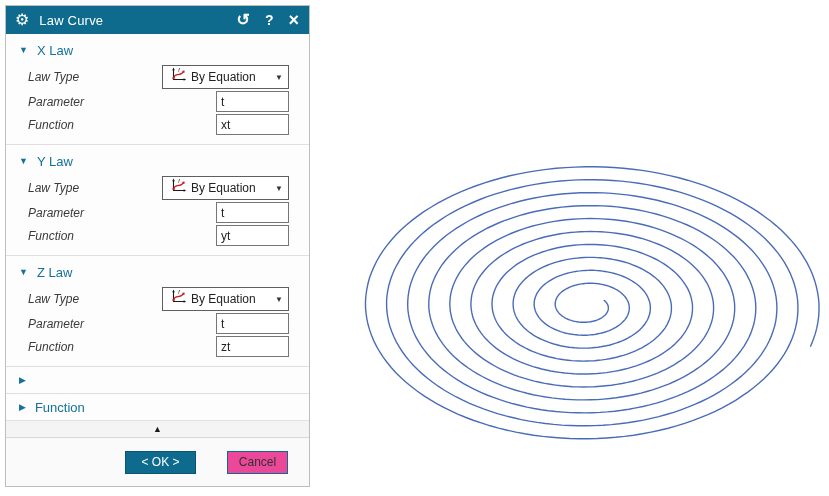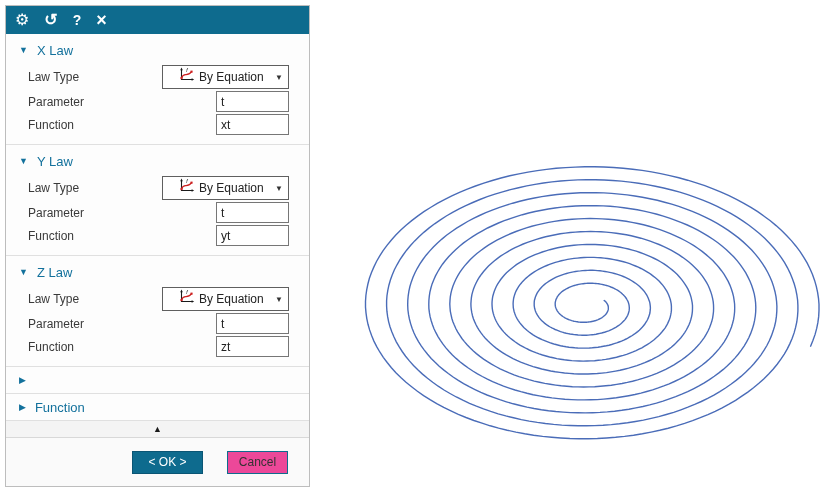--- a/index.html
+++ b/index.html
@@ -24,54 +24,55 @@
 
   .dlg-body { flex:1; display:flex; flex-direction:column; background:#fdfdfd; }
 
   .law-section { border-bottom:1px solid #e0e0e0; padding:2px 0 8px; }
   .sec-header { display:flex; align-items:center; gap:9px; padding:7px 0 6px 13px;
                 color:var(--header,#13719c); font-size:13px; }
   .tri { font-size:9px; line-height:1; color:var(--header,#13719c); }
 
   .row { display:flex; align-items:center; padding:0 20px 0 22px; height:26px; }
   .row.small { height:23px; }
-  .row-label { flex:1; font-size:12px; color:#3a3a3a; }
+  .row-label { flex:1; font-size:12px; color:#3a3a3a;font-style:italic; }
 
   .dropdown { width:127px; height:24px; border:1px solid #5f5f5f; background:#fff;
-              display:flex; align-items:center; padding:0 5px 0 15px; }
+              display:flex; align-items:center; padding:0 5px 0 7px; }
   .dd-text { flex:1; font-size:12px; color:#222; margin-left:4px; white-space:nowrap; }
   .dd-arrow { font-size:8px; color:#333; }
 
   .field { width:73px; height:21px; border:1px solid #767676; background:#fff;
            font-size:12px; color:#222; padding:0 4px; font-family:"Liberation Sans",sans-serif; }
 
   .group-row { display:flex; align-items:center; gap:9px; height:27px; padding-left:13px;
                border-bottom:1px solid #e0e0e0; color:var(--header,#13719c); font-size:13px; }
 
   .collapse-strip { height:17px; background:#f4f4f4; border-bottom:1px solid #d8d8d8;
                     display:flex; align-items:center; justify-content:center; }
   .collapse-strip span { font-size:9px; color:#1a1a1a; line-height:1; cursor:default; }
 
   .footer { flex:1; background:#fafafa; display:flex; align-items:center;
-            justify-content:flex-end; gap:24px; padding-right:21px; }
+            justify-content:flex-end; gap:31px; padding-right:21px; }
   .btn { height:23px; font-size:12px; font-family:"Liberation Sans",sans-serif; cursor:default; }
   .btn-ok { width:71px; background:var(--accent,#0e6b8e); color:#fff; border:1px solid #0a5574; }
   .btn-cancel { width:61px; background:#ec4899; color:#333; border:1px solid #0e6b8e; }
 </style>
 </head>
 <body>
 
 <svg class="viewport-svg">
   <path fill="none" stroke-linecap="round" d="M604.2 300.4L604.7 300.9L605.2 301.3L605.7 301.7L606.1 302.2L606.4 302.7L606.8 303.2L607.1 303.7L607.4 304.2L607.6 304.7L607.9 305.2L608.0 305.8L608.2 306.3L608.3 306.9L608.3 307.5L608.4 308.0L608.3 308.6L608.3 309.2L608.2 309.7L608.0 310.3L607.9 310.9L607.6 311.5L607.4 312.0L607.0 312.6L606.7 313.2L606.3 313.7L605.9 314.3L605.4 314.8L604.9 315.3L604.3 315.8L603.7 316.3L603.1 316.8L602.4 317.3L601.7 317.8L601.0 318.2L600.2 318.6L599.4 319.0L598.5 319.4L597.7 319.8L596.8 320.1L595.8 320.5L594.9 320.8L593.9 321.0L592.9 321.3L591.8 321.5L590.8 321.7L589.7 321.9L588.6 322.0L587.5 322.1L586.4 322.2L585.2 322.3L584.1 322.3L583.0 322.3L581.8 322.3L580.7 322.2L579.5 322.1L578.4 322.0L577.2 321.8L576.1 321.6L574.9 321.4L573.8 321.2L572.7 320.9L571.6 320.6L570.5 320.2L569.5 319.9L568.5 319.5L567.4 319.0L566.5 318.6L565.5 318.1L564.6 317.6L563.7 317.0L562.8 316.5L562.0 315.9L561.2 315.3L560.5 314.6L559.8 314.0L559.1 313.3L558.5 312.6L558.0 311.9L557.4 311.1L557.0 310.4L556.6 309.6L556.2 308.8L555.9 308.0L555.6 307.2L555.4 306.4L555.3 305.6L555.2 304.7L555.2 303.9L555.2 303.1L555.3 302.2L555.5 301.4L555.7 300.6L555.9 299.7L556.3 298.9L556.7 298.1L557.1 297.2L557.6 296.4L558.2 295.6L558.8 294.8L559.5 294.1L560.2 293.3L561.0 292.6L561.8 291.8L562.7 291.1L563.7 290.4L564.7 289.8L565.8 289.2L566.9 288.5L568.0 288.0L569.2 287.4L570.4 286.9L571.7 286.4L573.0 285.9L574.4 285.5L575.7 285.1L577.2 284.7L578.6 284.4L580.1 284.1L581.6 283.9L583.1 283.7L584.6 283.5L586.2 283.4L587.7 283.3L589.3 283.2L590.9 283.2L592.5 283.3L594.1 283.4L595.7 283.5L597.2 283.6L598.8 283.8L600.4 284.1L601.9 284.4L603.5 284.7L605.0 285.1L606.5 285.5L608.0 285.9L609.4 286.4L610.8 287.0L612.2 287.5L613.6 288.1L614.9 288.8L616.2 289.5L617.4 290.2L618.6 290.9L619.7 291.7L620.8 292.5L621.8 293.4L622.7 294.3L623.7 295.2L624.5 296.1L625.3 297.0L626.0 298.0L626.7 299.0L627.2 300.0L627.8 301.1L628.2 302.1L628.6 303.2L628.9 304.3L629.1 305.4L629.2 306.5L629.3 307.6L629.3 308.7L629.2 309.8L629.1 310.9L628.8 312.0L628.5 313.1L628.1 314.2L627.7 315.3L627.1 316.4L626.5 317.5L625.8 318.5L625.0 319.6L624.2 320.6L623.2 321.6L622.2 322.6L621.2 323.5L620.0 324.5L618.8 325.4L617.6 326.2L616.2 327.1L614.8 327.9L613.4 328.7L611.9 329.4L610.3 330.1L608.7 330.8L607.0 331.4L605.3 332.0L603.5 332.5L601.7 333.0L599.9 333.4L598.0 333.8L596.1 334.2L594.2 334.5L592.2 334.7L590.3 334.9L588.3 335.1L586.3 335.2L584.2 335.2L582.2 335.2L580.2 335.1L578.1 335.0L576.1 334.8L574.1 334.6L572.1 334.3L570.1 334.0L568.1 333.6L566.2 333.2L564.2 332.7L562.4 332.2L560.5 331.6L558.7 330.9L556.9 330.2L555.1 329.5L553.5 328.7L551.8 327.9L550.2 327.0L548.7 326.1L547.2 325.1L545.8 324.1L544.5 323.1L543.3 322.0L542.1 320.9L540.9 319.8L539.9 318.6L538.9 317.4L538.1 316.1L537.3 314.9L536.6 313.6L535.9 312.3L535.4 311.0L535.0 309.6L534.6 308.3L534.4 306.9L534.2 305.6L534.2 304.2L534.2 302.8L534.3 301.4L534.5 300.0L534.9 298.7L535.3 297.3L535.8 295.9L536.4 294.6L537.1 293.2L537.9 291.9L538.8 290.6L539.8 289.3L540.9 288.0L542.0 286.8L543.3 285.6L544.6 284.4L546.0 283.3L547.5 282.2L549.1 281.1L550.8 280.1L552.5 279.1L554.3 278.1L556.2 277.2L558.1 276.4L560.1 275.6L562.2 274.8L564.3 274.1L566.5 273.5L568.7 272.9L571.0 272.4L573.3 271.9L575.6 271.5L578.0 271.1L580.4 270.9L582.8 270.6L585.2 270.5L587.7 270.4L590.1 270.3L592.6 270.3L595.1 270.4L597.6 270.6L600.0 270.8L602.5 271.1L604.9 271.5L607.3 271.9L609.7 272.4L612.1 272.9L614.4 273.5L616.7 274.2L619.0 274.9L621.2 275.7L623.3 276.5L625.4 277.4L627.4 278.4L629.4 279.4L631.3 280.5L633.1 281.6L634.9 282.8L636.6 284.0L638.2 285.2L639.7 286.5L641.1 287.9L642.4 289.3L643.7 290.7L644.8 292.2L645.8 293.6L646.8 295.2L647.6 296.7L648.3 298.3L648.9 299.9L649.5 301.5L649.9 303.1L650.1 304.7L650.3 306.4L650.4 308.0L650.3 309.7L650.1 311.3L649.9 313.0L649.5 314.6L648.9 316.3L648.3 317.9L647.6 319.5L646.7 321.1L645.7 322.7L644.7 324.3L643.5 325.8L642.2 327.3L640.8 328.7L639.3 330.2L637.7 331.6L636.0 332.9L634.2 334.2L632.3 335.5L630.3 336.7L628.2 337.9L626.1 339.0L623.8 340.1L621.5 341.1L619.1 342.0L616.7 342.9L614.2 343.7L611.6 344.5L609.0 345.2L606.3 345.8L603.5 346.3L600.8 346.8L598.0 347.2L595.1 347.5L592.3 347.8L589.4 348.0L586.5 348.1L583.6 348.1L580.6 348.1L577.7 348.0L574.8 347.8L571.9 347.5L569.0 347.2L566.1 346.8L563.3 346.3L560.5 345.7L557.7 345.0L555.0 344.3L552.3 343.5L549.7 342.7L547.1 341.7L544.6 340.7L542.1 339.7L539.7 338.5L537.4 337.3L535.2 336.1L533.1 334.8L531.0 333.4L529.1 332.0L527.2 330.5L525.5 328.9L523.8 327.4L522.3 325.7L520.8 324.1L519.5 322.4L518.3 320.6L517.2 318.8L516.2 317.0L515.4 315.2L514.7 313.3L514.1 311.5L513.7 309.6L513.3 307.7L513.2 305.7L513.1 303.8L513.2 301.9L513.4 300.0L513.7 298.0L514.2 296.1L514.8 294.2L515.5 292.3L516.4 290.4L517.4 288.6L518.6 286.7L519.8 284.9L521.2 283.2L522.7 281.4L524.4 279.7L526.1 278.1L528.0 276.5L530.0 274.9L532.1 273.4L534.3 271.9L536.6 270.5L539.0 269.2L541.5 267.9L544.1 266.6L546.8 265.5L549.5 264.4L552.4 263.4L555.3 262.4L558.3 261.6L561.3 260.8L564.4 260.1L567.6 259.4L570.8 258.9L574.0 258.4L577.3 258.1L580.6 257.8L583.9 257.5L587.3 257.4L590.6 257.4L594.0 257.4L597.4 257.6L600.7 257.8L604.1 258.1L607.4 258.5L610.7 259.0L614.0 259.6L617.2 260.3L620.4 261.0L623.5 261.8L626.6 262.7L629.7 263.7L632.6 264.8L635.5 266.0L638.3 267.2L641.0 268.5L643.7 269.9L646.2 271.3L648.7 272.8L651.0 274.4L653.2 276.1L655.4 277.8L657.4 279.5L659.3 281.3L661.0 283.2L662.7 285.1L664.2 287.1L665.5 289.1L666.8 291.1L667.9 293.2L668.8 295.3L669.6 297.4L670.3 299.5L670.8 301.7L671.2 303.9L671.4 306.1L671.4 308.3L671.4 310.5L671.1 312.7L670.7 314.9L670.2 317.1L669.5 319.3L668.6 321.4L667.6 323.6L666.5 325.7L665.2 327.8L663.7 329.8L662.1 331.8L660.4 333.8L658.5 335.7L656.5 337.6L654.4 339.5L652.1 341.2L649.7 343.0L647.2 344.6L644.6 346.2L641.9 347.8L639.0 349.2L636.1 350.6L633.0 351.9L629.9 353.1L626.6 354.3L623.3 355.4L619.9 356.3L616.5 357.2L613.0 358.0L609.4 358.8L605.7 359.4L602.1 359.9L598.3 360.3L594.6 360.7L590.8 360.9L587.0 361.0L583.2 361.1L579.4 361.0L575.6 360.9L571.8 360.6L568.0 360.2L564.3 359.8L560.5 359.2L556.8 358.6L553.2 357.8L549.6 357.0L546.0 356.0L542.5 355.0L539.1 353.9L535.8 352.7L532.5 351.3L529.3 350.0L526.3 348.5L523.3 346.9L520.4 345.3L517.7 343.6L515.0 341.8L512.5 339.9L510.1 338.0L507.8 336.0L505.7 334.0L503.7 331.9L501.9 329.7L500.2 327.5L498.6 325.3L497.2 323.0L496.0 320.7L494.9 318.3L494.0 315.9L493.3 313.5L492.7 311.1L492.3 308.6L492.1 306.1L492.0 303.7L492.1 301.2L492.4 298.7L492.8 296.2L493.5 293.8L494.3 291.3L495.2 288.9L496.3 286.5L497.6 284.1L499.1 281.8L500.7 279.5L502.5 277.2L504.4 275.0L506.5 272.8L508.8 270.7L511.2 268.7L513.7 266.7L516.4 264.7L519.2 262.9L522.2 261.1L525.2 259.4L528.4 257.7L531.7 256.2L535.1 254.7L538.7 253.3L542.3 252.0L546.0 250.8L549.8 249.7L553.6 248.7L557.6 247.8L561.6 247.0L565.6 246.3L569.8 245.8L573.9 245.3L578.1 244.9L582.3 244.6L586.6 244.5L590.8 244.4L595.1 244.5L599.3 244.7L603.6 245.0L607.8 245.4L612.0 245.9L616.2 246.5L620.3 247.2L624.4 248.1L628.4 249.0L632.4 250.1L636.2 251.2L640.1 252.5L643.8 253.8L647.4 255.3L651.0 256.8L654.4 258.5L657.7 260.2L660.9 262.0L664.0 263.9L666.9 265.9L669.7 268.0L672.4 270.1L674.9 272.3L677.3 274.6L679.5 277.0L681.5 279.4L683.4 281.8L685.1 284.3L686.7 286.9L688.1 289.4L689.3 292.1L690.3 294.7L691.1 297.4L691.7 300.1L692.2 302.9L692.5 305.6L692.5 308.3L692.4 311.1L692.1 313.8L691.6 316.6L690.9 319.3L690.1 322.0L689.0 324.7L687.7 327.4L686.3 330.0L684.7 332.6L682.9 335.2L680.9 337.7L678.8 340.1L676.4 342.6L674.0 344.9L671.3 347.2L668.5 349.4L665.5 351.5L662.4 353.6L659.2 355.6L655.8 357.5L652.2 359.3L648.6 361.0L644.8 362.7L640.9 364.2L636.9 365.6L632.8 366.9L628.6 368.2L624.3 369.3L620.0 370.3L615.5 371.1L611.0 371.9L606.5 372.6L601.9 373.1L597.3 373.5L592.6 373.8L587.9 374.0L583.2 374.0L578.5 374.0L573.8 373.8L569.1 373.4L564.5 373.0L559.8 372.4L555.2 371.8L550.7 371.0L546.2 370.0L541.7 369.0L537.3 367.8L533.1 366.6L528.8 365.2L524.7 363.7L520.7 362.1L516.8 360.4L513.0 358.6L509.4 356.7L505.8 354.7L502.5 352.6L499.2 350.4L496.1 348.1L493.2 345.7L490.4 343.3L487.8 340.8L485.3 338.2L483.1 335.6L481.0 332.9L479.1 330.1L477.4 327.3L475.9 324.5L474.6 321.6L473.4 318.7L472.5 315.7L471.8 312.7L471.3 309.7L471.0 306.7L470.9 303.7L471.1 300.7L471.4 297.7L471.9 294.6L472.7 291.6L473.6 288.7L474.8 285.7L476.2 282.8L477.7 279.9L479.5 277.0L481.5 274.2L483.6 271.5L486.0 268.7L488.5 266.1L491.3 263.5L494.2 261.0L497.2 258.6L500.5 256.2L503.9 254.0L507.5 251.8L511.2 249.7L515.1 247.7L519.1 245.8L523.2 244.0L527.5 242.3L531.9 240.8L536.4 239.3L541.0 238.0L545.6 236.8L550.4 235.7L555.3 234.7L560.2 233.8L565.2 233.1L570.2 232.5L575.3 232.1L580.4 231.7L585.5 231.6L590.7 231.5L595.8 231.6L600.9 231.8L606.1 232.1L611.2 232.6L616.3 233.2L621.3 234.0L626.3 234.8L631.2 235.8L636.1 237.0L640.9 238.2L645.6 239.6L650.2 241.1L654.7 242.8L659.1 244.5L663.3 246.4L667.5 248.3L671.5 250.4L675.3 252.6L679.1 254.9L682.6 257.3L686.0 259.8L689.2 262.3L692.3 265.0L695.1 267.7L697.8 270.5L700.3 273.4L702.6 276.3L704.6 279.3L706.5 282.4L708.2 285.5L709.6 288.7L710.8 291.9L711.8 295.1L712.6 298.3L713.2 301.6L713.5 304.9L713.6 308.2L713.5 311.5L713.1 314.8L712.6 318.1L711.8 321.3L710.7 324.6L709.5 327.8L708.0 331.0L706.3 334.2L704.4 337.3L702.2 340.4L699.9 343.4L697.3 346.3L694.5 349.2L691.6 352.0L688.4 354.7L685.1 357.4L681.5 360.0L677.8 362.4L674.0 364.8L669.9 367.1L665.7 369.3L661.3 371.3L656.8 373.3L652.2 375.1L647.4 376.8L642.6 378.4L637.6 379.9L632.5 381.2L627.3 382.4L622.0 383.5L616.7 384.4L611.3 385.2L605.8 385.8L600.3 386.3L594.7 386.7L589.1 386.9L583.6 387.0L578.0 386.9L572.4 386.7L566.8 386.3L561.2 385.8L555.7 385.1L550.2 384.3L544.8 383.4L539.5 382.3L534.2 381.1L529.0 379.7L523.9 378.2L518.9 376.6L514.0 374.8L509.2 372.9L504.6 370.9L500.1 368.8L495.7 366.5L491.5 364.2L487.5 361.7L483.6 359.1L479.9 356.4L476.4 353.6L473.1 350.8L470.0 347.8L467.1 344.8L464.4 341.6L461.9 338.5L459.7 335.2L457.6 331.9L455.8 328.5L454.3 325.1L452.9 321.7L451.8 318.2L451.0 314.6L450.3 311.1L450.0 307.5L449.8 304.0L450.0 300.4L450.3 296.8L450.9 293.3L451.8 289.7L452.9 286.2L454.3 282.7L455.9 279.2L457.7 275.8L459.8 272.4L462.1 269.1L464.6 265.9L467.4 262.7L470.3 259.5L473.5 256.5L476.9 253.5L480.5 250.7L484.4 247.9L488.4 245.2L492.6 242.6L496.9 240.2L501.5 237.8L506.2 235.6L511.0 233.5L516.0 231.5L521.2 229.6L526.4 227.9L531.8 226.3L537.3 224.9L542.9 223.6L548.6 222.4L554.4 221.4L560.2 220.5L566.1 219.8L572.1 219.3L578.1 218.9L584.1 218.6L590.1 218.5L596.2 218.6L602.2 218.9L608.3 219.2L614.3 219.8L620.2 220.5L626.1 221.3L632.0 222.4L637.8 223.5L643.5 224.8L649.1 226.3L654.6 227.9L660.0 229.7L665.3 231.6L670.4 233.6L675.4 235.8L680.3 238.1L685.0 240.5L689.5 243.0L693.9 245.7L698.1 248.5L702.1 251.4L705.8 254.4L709.4 257.4L712.8 260.6L715.9 263.9L718.8 267.3L721.5 270.7L724.0 274.2L726.2 277.8L728.2 281.4L729.9 285.1L731.3 288.8L732.5 292.5L733.5 296.3L734.1 300.1L734.6 304.0L734.7 307.8L734.6 311.7L734.2 315.5L733.6 319.4L732.6 323.2L731.5 327.0L730.0 330.7L728.3 334.5L726.4 338.1L724.2 341.8L721.7 345.3L719.0 348.9L716.0 352.3L712.8 355.7L709.4 358.9L705.8 362.1L701.9 365.2L697.8 368.2L693.5 371.1L689.0 373.9L684.3 376.6L679.4 379.1L674.4 381.5L669.2 383.8L663.8 385.9L658.3 387.9L652.6 389.8L646.8 391.5L640.9 393.1L634.9 394.5L628.8 395.7L622.6 396.8L616.3 397.8L610.0 398.5L603.6 399.1L597.2 399.6L590.7 399.8L584.2 399.9L577.7 399.9L571.3 399.6L564.8 399.2L558.3 398.6L551.9 397.9L545.6 397.0L539.3 395.9L533.1 394.7L527.0 393.3L520.9 391.7L515.0 390.0L509.2 388.1L503.5 386.1L498.0 383.9L492.6 381.6L487.4 379.1L482.3 376.5L477.5 373.8L472.8 371.0L468.3 368.0L464.0 364.9L459.9 361.7L456.1 358.4L452.4 355.0L449.1 351.5L445.9 347.9L443.0 344.2L440.4 340.4L438.0 336.6L435.9 332.7L434.0 328.8L432.5 324.8L431.2 320.8L430.1 316.7L429.4 312.7L428.9 308.6L428.8 304.4L428.9 300.3L429.3 296.2L429.9 292.1L430.9 288.0L432.1 283.9L433.7 279.9L435.5 275.9L437.6 272.0L439.9 268.1L442.5 264.2L445.4 260.5L448.6 256.8L452.0 253.2L455.6 249.7L459.5 246.2L463.6 242.9L468.0 239.7L472.6 236.6L477.4 233.6L482.4 230.8L487.6 228.0L493.0 225.5L498.5 223.0L504.3 220.7L510.2 218.6L516.2 216.6L522.4 214.7L528.7 213.0L535.1 211.5L541.7 210.2L548.3 209.0L555.0 208.0L561.8 207.1L568.6 206.5L575.5 206.0L582.4 205.7L589.3 205.6L596.2 205.7L603.2 205.9L610.1 206.3L617.0 206.9L623.8 207.7L630.6 208.7L637.3 209.8L644.0 211.1L650.5 212.6L657.0 214.3L663.3 216.1L669.5 218.1L675.6 220.3L681.5 222.6L687.3 225.0L692.9 227.6L698.3 230.4L703.5 233.3L708.5 236.3L713.3 239.5L717.9 242.8L722.3 246.2L726.4 249.7L730.3 253.4L733.9 257.1L737.3 260.9L740.4 264.9L743.2 268.9L745.8 272.9L748.0 277.1L750.0 281.3L751.7 285.5L753.1 289.8L754.3 294.1L755.1 298.5L755.6 302.9L755.8 307.3L755.7 311.7L755.3 316.0L754.6 320.4L753.6 324.8L752.3 329.1L750.7 333.4L748.8 337.7L746.6 341.9L744.1 346.1L741.3 350.2L738.2 354.2L734.9 358.1L731.3 362.0L727.4 365.7L723.3 369.4L718.9 372.9L714.3 376.3L709.4 379.6L704.3 382.8L699.0 385.9L693.4 388.8L687.7 391.6L681.8 394.2L675.7 396.6L669.4 398.9L663.0 401.1L656.4 403.1L649.7 404.9L642.9 406.5L635.9 407.9L628.9 409.2L621.8 410.3L614.6 411.2L607.3 411.9L600.0 412.4L592.6 412.7L585.2 412.9L577.9 412.8L570.5 412.6L563.1 412.1L555.8 411.5L548.5 410.7L541.3 409.7L534.1 408.5L527.0 407.1L520.1 405.5L513.2 403.8L506.4 401.8L499.8 399.7L493.4 397.4L487.0 395.0L480.9 392.4L475.0 389.6L469.2 386.7L463.6 383.6L458.3 380.4L453.1 377.0L448.3 373.5L443.6 369.9L439.2 366.2L435.1 362.3L431.2 358.4L427.6 354.3L424.3 350.1L421.2 345.9L418.5 341.6L416.0 337.2L413.9 332.7L412.1 328.2L410.6 323.6L409.4 319.0L408.5 314.4L407.9 309.8L407.7 305.1L407.8 300.4L408.2 295.8L408.9 291.1L409.9 286.5L411.3 281.9L413.0 277.3L415.0 272.8L417.3 268.3L419.9 263.9L422.9 259.5L426.1 255.2L429.6 251.1L433.4 247.0L437.5 243.0L441.9 239.1L446.5 235.3L451.4 231.7L456.6 228.1L462.0 224.8L467.6 221.5L473.5 218.4L479.5 215.5L485.8 212.7L492.2 210.1L498.9 207.6L505.7 205.3L512.7 203.2L519.8 201.3L527.0 199.5L534.4 198.0L541.8 196.6L549.4 195.5L557.0 194.5L564.8 193.7L572.5 193.2L580.3 192.8L588.1 192.7L596.0 192.7L603.8 192.9L611.6 193.4L619.4 194.1L627.1 194.9L634.8 196.0L642.4 197.2L649.9 198.7L657.3 200.3L664.6 202.2L671.7 204.2L678.8 206.4L685.6 208.8L692.3 211.4L698.8 214.2L705.2 217.1L711.3 220.2L717.2 223.4L722.9 226.8L728.3 230.4L733.5 234.1L738.5 237.9L743.2 241.9L747.6 245.9L751.7 250.1L755.5 254.4L759.1 258.8L762.3 263.3L765.2 267.9L767.8 272.5L770.1 277.3L772.1 282.0L773.7 286.9L775.0 291.7L776.0 296.6L776.6 301.5L776.9 306.5L776.8 311.4L776.4 316.4L775.7 321.3L774.6 326.2L773.1 331.1L771.4 335.9L769.3 340.7L766.9 345.5L764.1 350.2L761.0 354.8L757.6 359.3L753.9 363.7L749.9 368.1L745.6 372.3L741.0 376.4L736.1 380.4L730.9 384.3L725.5 388.0L719.8 391.6L713.9 395.1L707.7 398.4L701.3 401.5L694.7 404.4L687.9 407.2L680.9 409.8L673.7 412.3L666.3 414.5L658.8 416.6L651.2 418.4L643.4 420.1L635.5 421.5L627.5 422.8L619.4 423.8L611.3 424.6L603.1 425.2L594.8 425.6L586.6 425.8L578.3 425.8L570.0 425.5L561.8 425.1L553.6 424.4L545.4 423.5L537.3 422.4L529.2 421.1L521.3 419.6L513.5 417.8L505.8 415.9L498.2 413.8L490.7 411.4L483.5 408.9L476.4 406.2L469.5 403.3L462.8 400.2L456.3 397.0L450.0 393.5L444.0 390.0L438.2 386.2L432.7 382.3L427.5 378.3L422.5 374.1L417.8 369.8L413.5 365.4L409.4 360.9L405.6 356.2L402.2 351.5L399.1 346.7L396.3 341.8L393.9 336.8L391.8 331.8L390.0 326.7L388.6 321.6L387.6 316.4L386.9 311.2L386.6 306.0L386.6 300.8L387.0 295.5L387.8 290.3L388.9 285.2L390.4 280.0L392.2 274.9L394.4 269.8L397.0 264.8L399.8 259.9L403.1 255.0L406.6 250.2L410.5 245.5L414.7 240.9L419.2 236.5L424.1 232.1L429.2 227.9L434.6 223.8L440.4 219.8L446.3 216.0L452.6 212.4L459.1 208.9L465.8 205.6L472.8 202.5L479.9 199.5L487.3 196.7L494.9 194.2L502.6 191.8L510.5 189.6L518.6 187.7L526.8 185.9L535.1 184.4L543.5 183.0L552.0 181.9L560.6 181.0L569.2 180.4L577.9 179.9L586.6 179.7L595.3 179.7L604.1 180.0L612.8 180.5L621.4 181.1L630.1 182.1L638.6 183.2L647.1 184.6L655.4 186.2L663.7 188.0L671.8 190.0L679.8 192.2L687.7 194.7L695.4 197.3L702.8 200.2L710.1 203.2L717.2 206.4L724.0 209.9L730.7 213.4L737.0 217.2L743.1 221.1L749.0 225.2L754.5 229.5L759.7 233.8L764.7 238.3L769.3 243.0L773.6 247.8L777.6 252.6L781.3 257.6L784.6 262.7L787.5 267.8L790.1 273.1L792.3 278.4L794.2 283.7L795.7 289.1L796.8 294.5L797.6 300.0L797.9 305.5L797.9 311.0L797.5 316.5L796.8 322.0L795.6 327.4L794.1 332.9L792.2 338.2L789.9 343.6L787.3 348.9L784.3 354.1L780.9 359.2L777.2 364.2L773.1 369.2L768.7 374.0L764.0 378.7L758.9 383.3L753.5 387.8L747.8 392.1L741.8 396.2L735.6 400.3L729.0 404.1L722.2 407.8L715.2 411.3L707.9 414.6L700.3 417.7L692.6 420.6L684.6 423.4L676.5 425.9L668.2 428.2L659.7 430.3L651.1 432.1L642.4 433.8L633.6 435.2L624.6 436.4L615.6 437.3L606.5 438.0L597.4 438.5L588.3 438.7L579.1 438.7L569.9 438.5L560.8 438.0L551.7 437.3L542.6 436.4L533.6 435.2L524.7 433.8L515.9 432.1L507.2 430.2L498.6 428.1L490.2 425.8L482.0 423.2L473.9 420.5L466.0 417.5L458.3 414.3L450.9 410.9L443.7 407.4L436.7 403.6L430.0 399.7L423.6 395.6L417.4 391.3L411.6 386.8L406.0 382.3L400.8 377.5L395.9 372.7L391.4 367.7L387.2 362.5L383.3 357.3L379.8 352.0L376.7 346.6L373.9 341.1L371.6 335.6L369.6 329.9L368.0 324.3L366.8 318.6L366.0 312.8L365.5 307.1L365.5 301.3L365.9 295.5L366.7 289.8L367.9 284.0L369.4 278.3L371.4 272.7L373.8 267.1L376.5 261.5L379.6 256.1L383.1 250.7L387.0 245.4L391.2 240.2L395.8 235.1L400.8 230.1L406.1 225.3L411.7 220.6L417.6 216.1L423.9 211.7L430.5 207.5L437.3 203.4L444.4 199.6L451.8 195.9L459.5 192.4L467.3 189.1L475.5 186.0L483.8 183.1L492.3 180.5L501.0 178.0L509.8 175.8L518.9 173.9L528.0 172.1L537.3 170.6L546.6 169.4L556.1 168.3L565.6 167.6L575.2 167.1L584.8 166.8L594.4 166.8L604.0 167.0L613.6 167.5L623.2 168.2L632.7 169.2L642.1 170.4L651.5 171.9L660.7 173.6L669.8 175.6L678.8 177.8L687.6 180.2L696.3 182.8L704.8 185.7L713.1 188.8L721.1 192.1L729.0 195.7L736.5 199.4L743.9 203.3L750.9 207.4L757.7 211.7L764.1 216.2L770.3 220.8L776.1 225.6L781.6 230.6L786.8 235.7L791.6 240.9L796.0 246.2L800.1 251.7L803.8 257.3L807.1 262.9L810.0 268.7L812.5 274.5L814.6 280.4L816.3 286.3L817.6 292.3L818.5 298.3L819.0 304.3L819.0 310.4L818.7 316.4L817.9 322.4L816.7 328.4L815.1 334.4L813.0 340.3L810.6 346.2" stroke="#4a6cb8" stroke-width="1.4"></path>
 </svg>
 
 <div class="dialog">
 
   <div class="titlebar">
     <span class="gear">⚙</span>
+    <span class="title">Law Curve</span>
     <span class="tb-icon tb-reset">↺</span>
     <span class="tb-icon tb-help">?</span>
     <span class="tb-icon tb-close">×</span>
   </div>
 
   <div class="dlg-body">
 
     <div class="law-section">
       <div class="sec-header">
         <span class="tri">▼</span>

